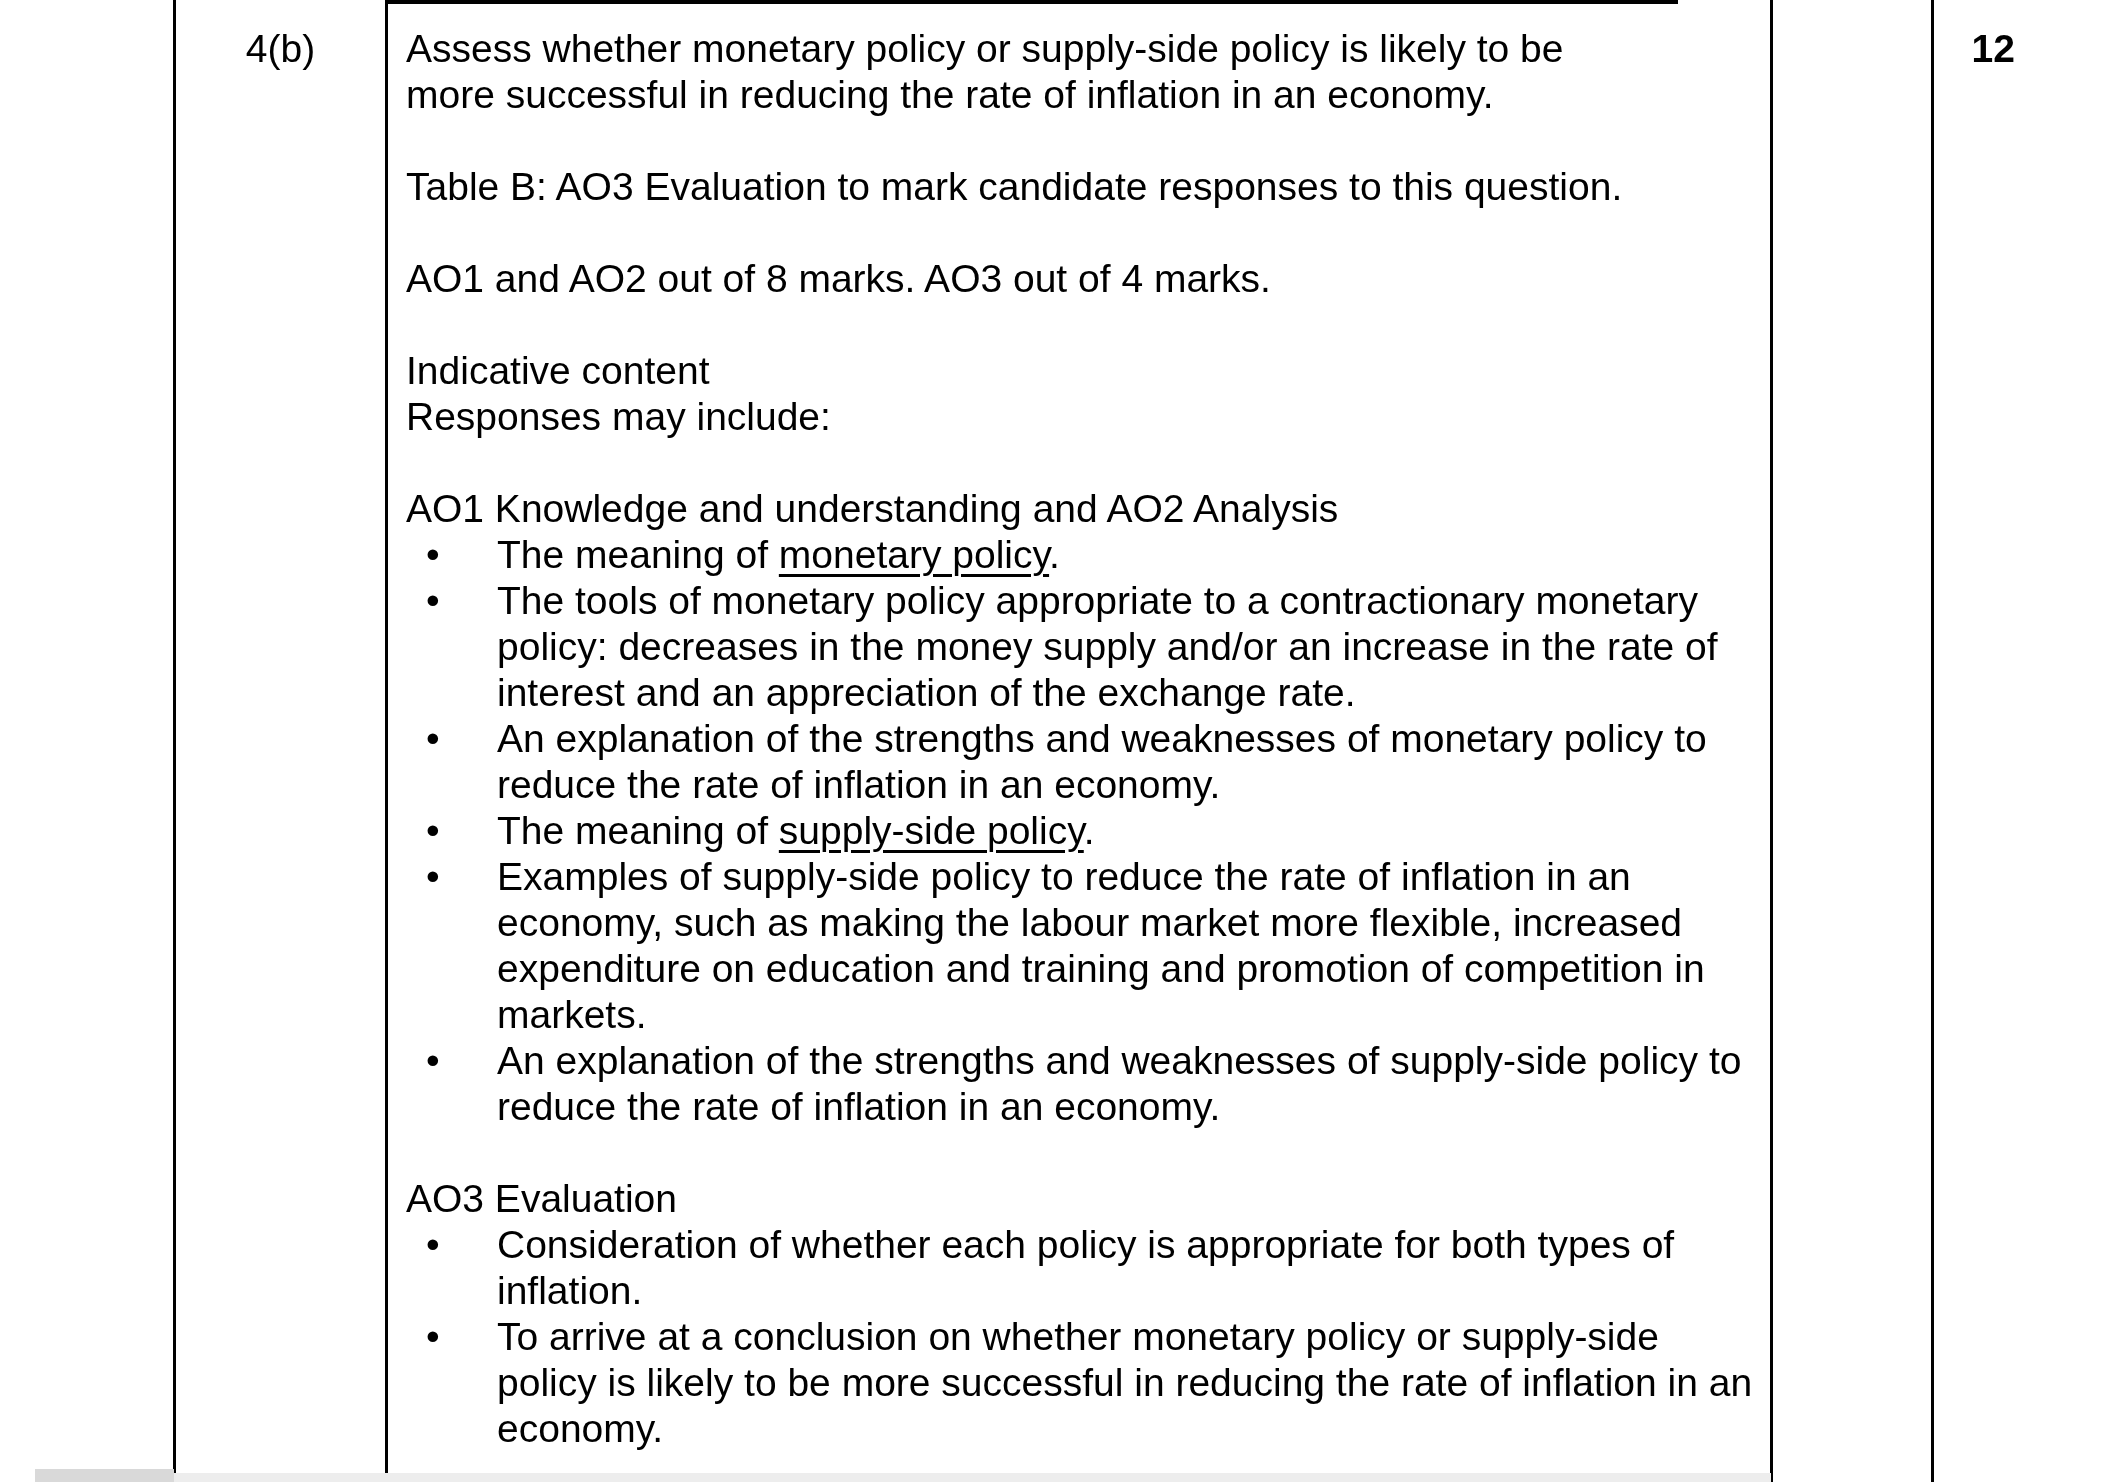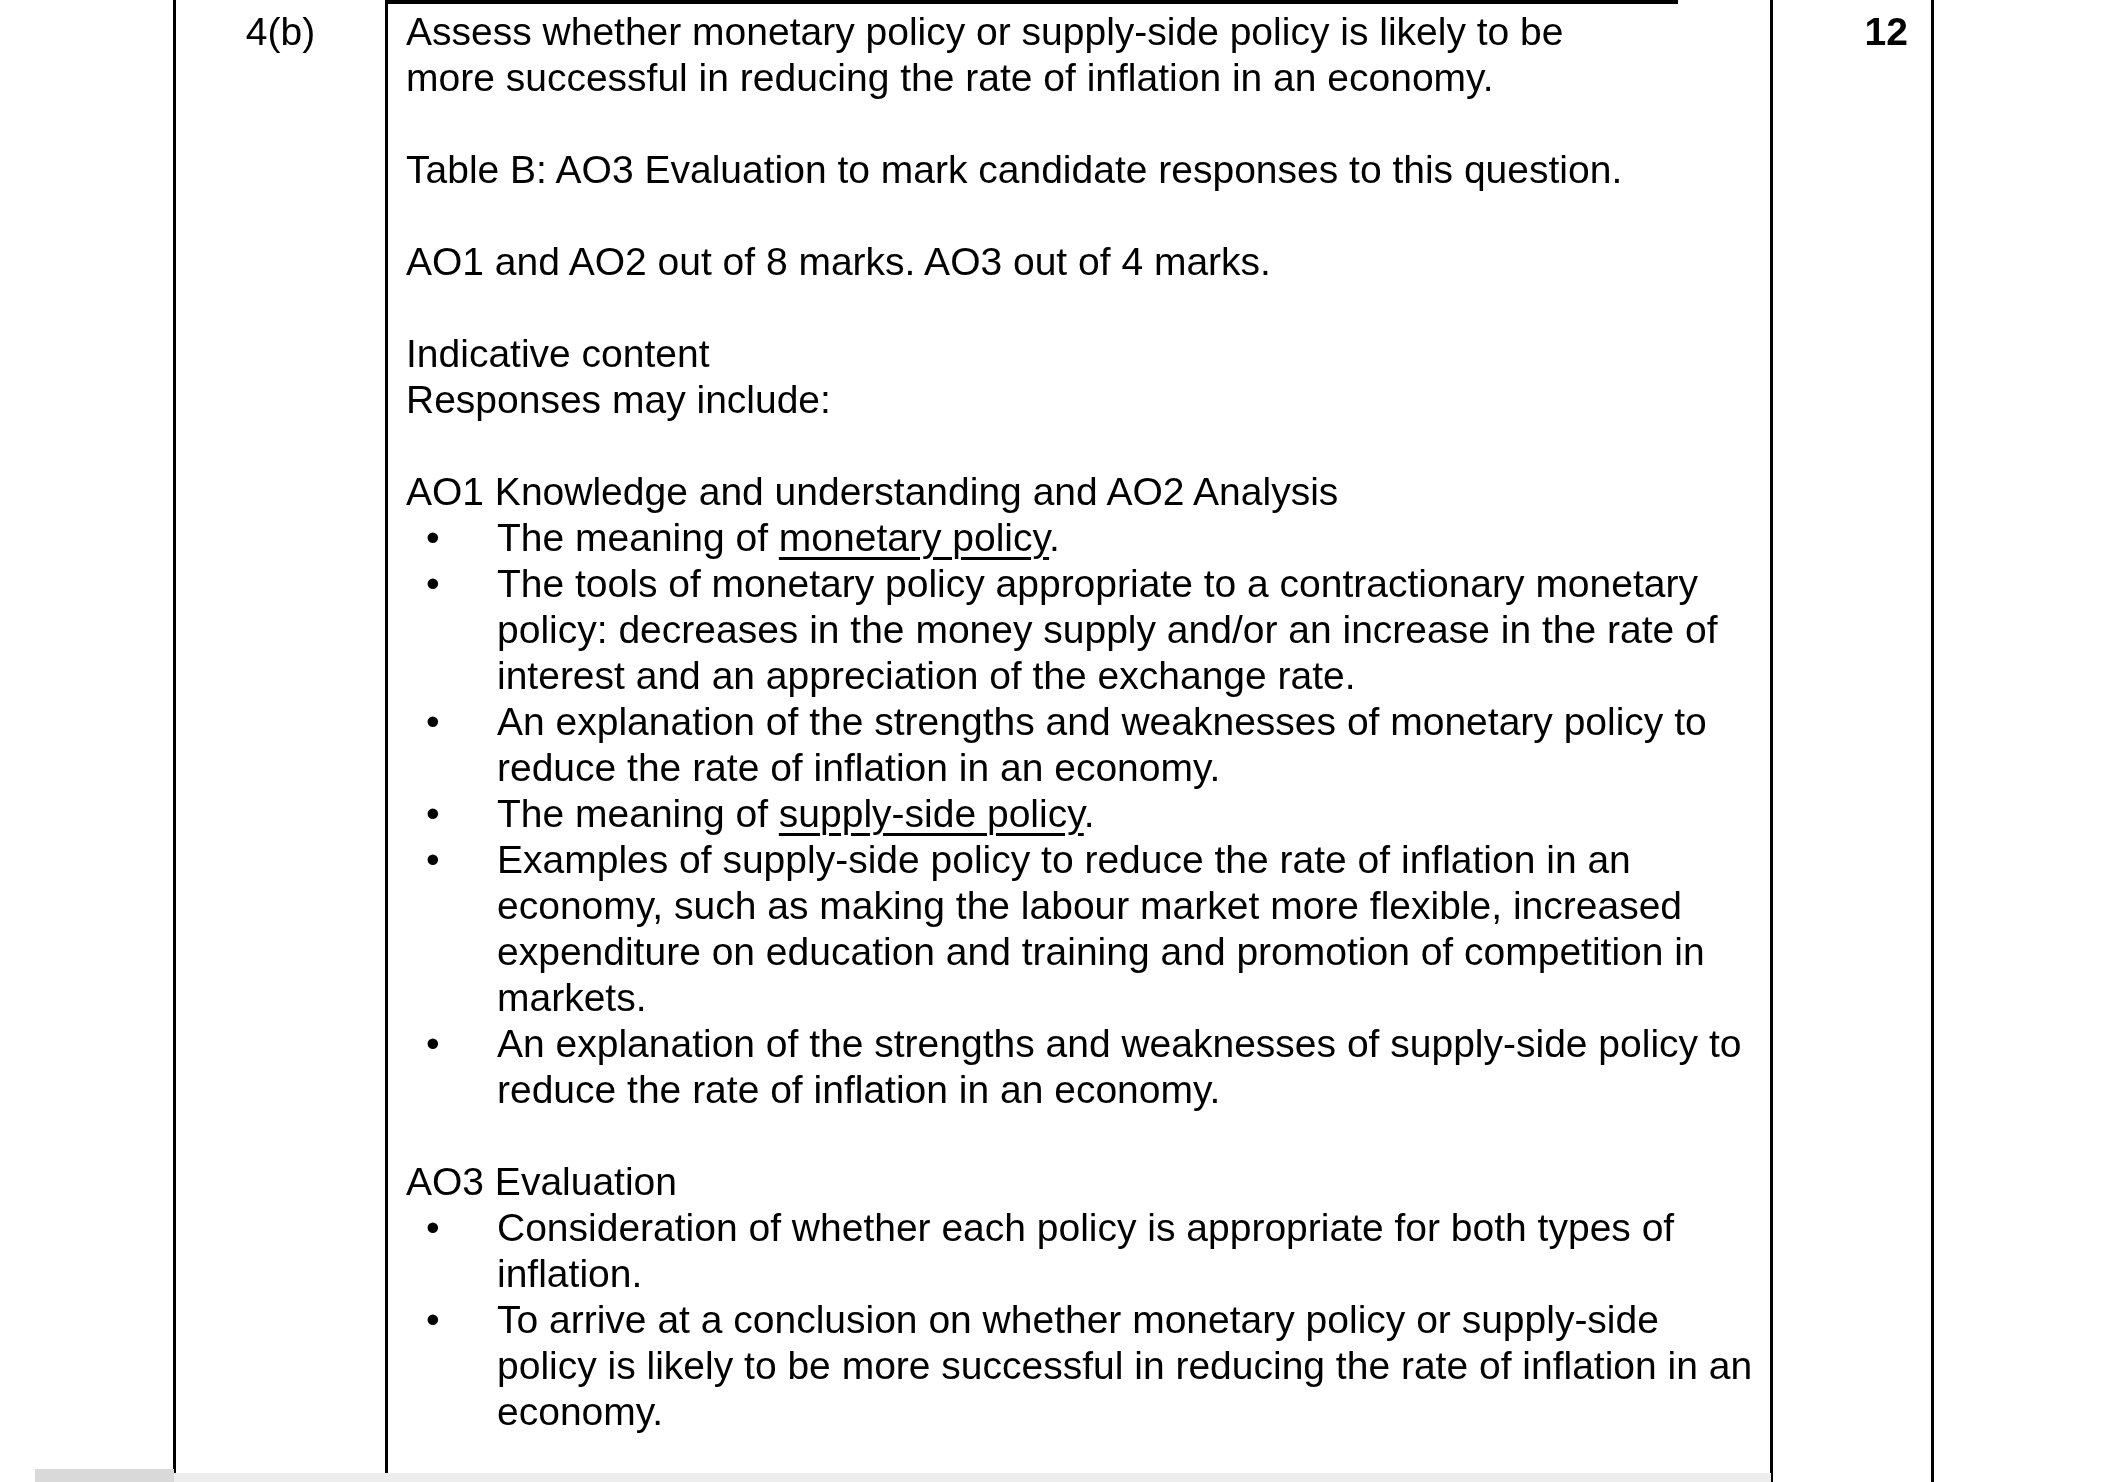--- a/index.html
+++ b/index.html
@@ -26,35 +26,35 @@
     top: 0;
     left: 388px;
     width: 1290px;
     height: 4px;
     background: #000000;
   }
   .cell {
     position: absolute;
     top: 0;
     box-sizing: border-box;
-    padding-top: 9px;
+    padding-top: 26px;
   }
   .q-col {
     left: 176px;
     width: 209px;
     text-align: center;
   }
   .a-col {
     left: 388px;
     width: 1382px;
     padding-left: 18px;
     padding-right: 8px;
   }
   .m-col {
-    left: 1768px;
+    left: 1875px;
     width: 158px;
     text-align: right;
     padding-right: 18px;
     font-weight: bold;
   }
   .ln { height: 46px; white-space: nowrap; }
   .bold { font-weight: normal; }
   .bullet-line { position: relative; padding-left: 91px; }
   .wrap-line { padding-left: 91px; }
   .mk { position: absolute; left: 20px; top: 0; }

